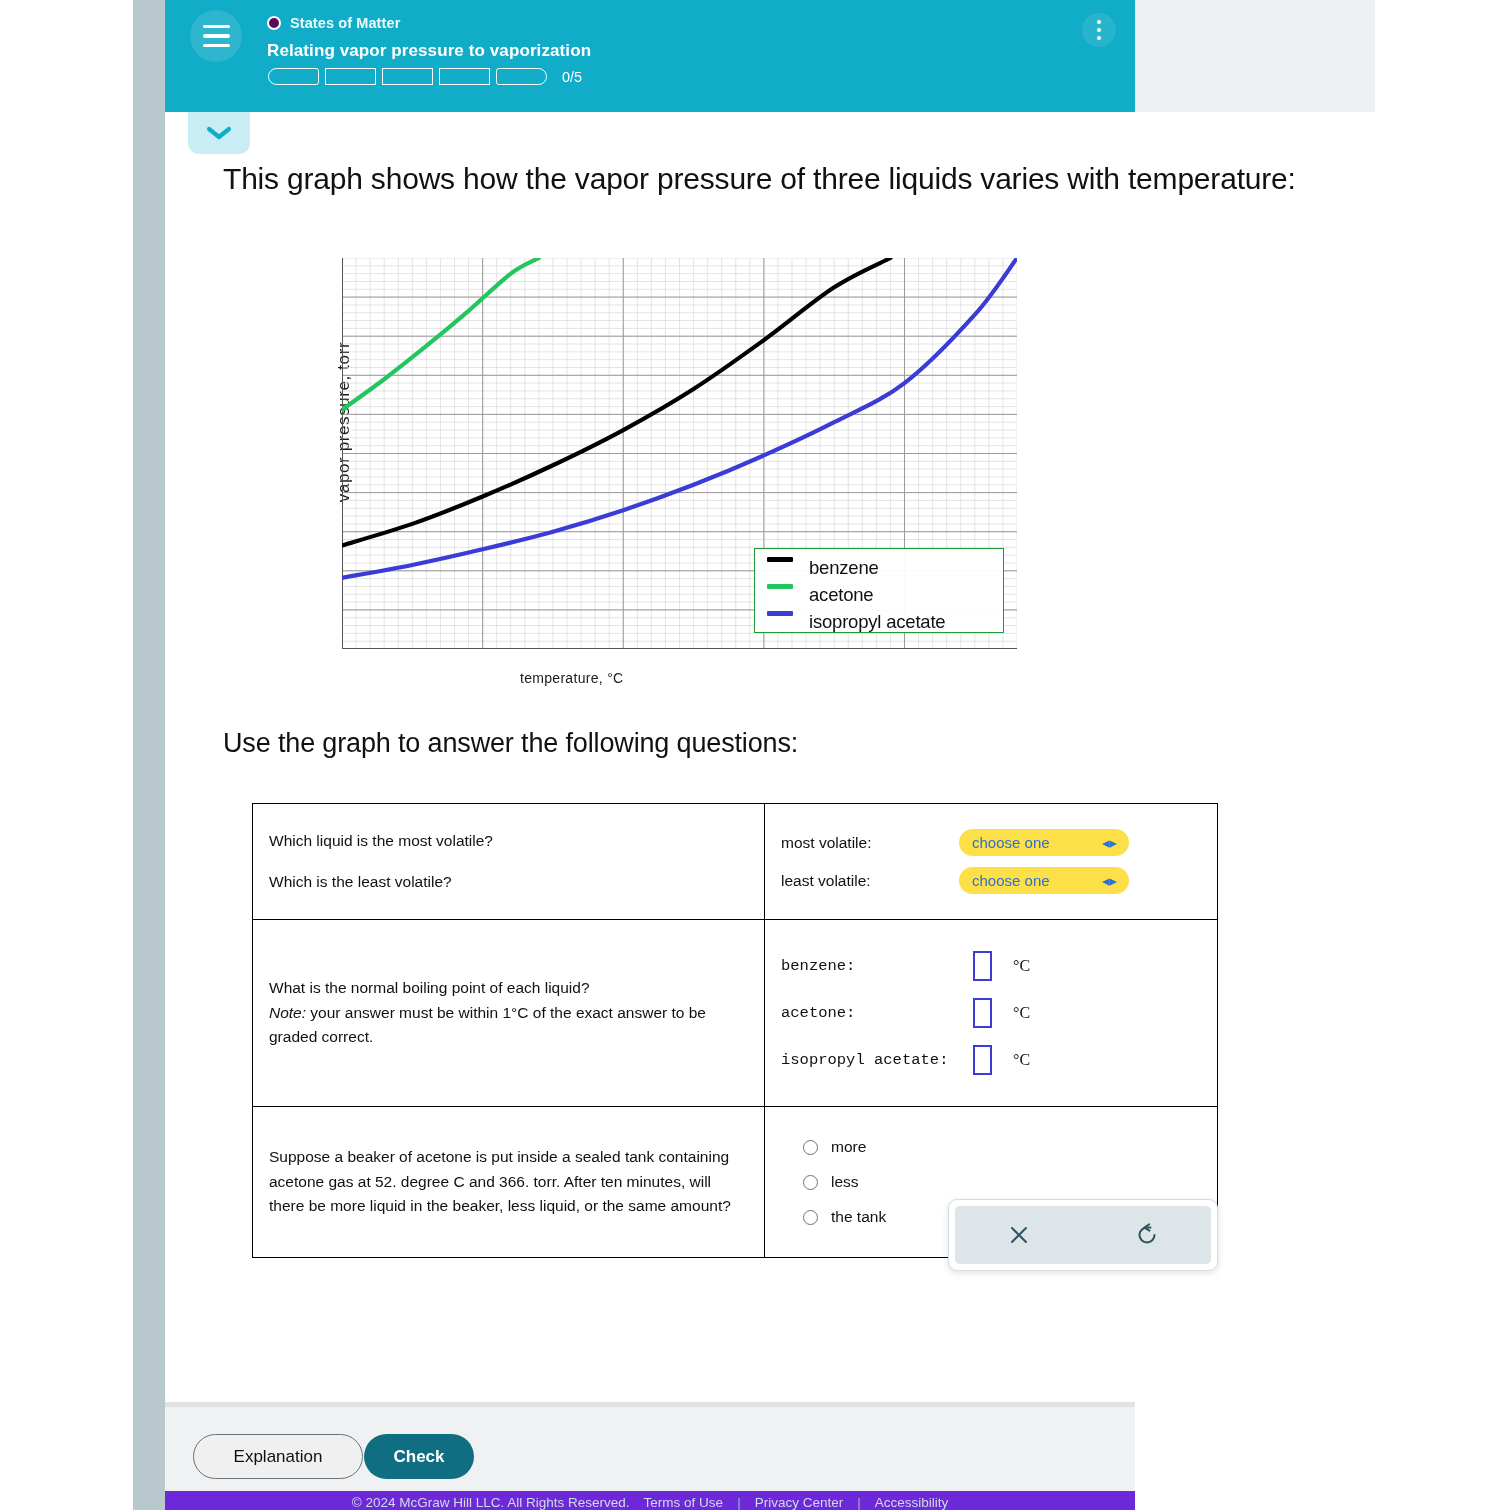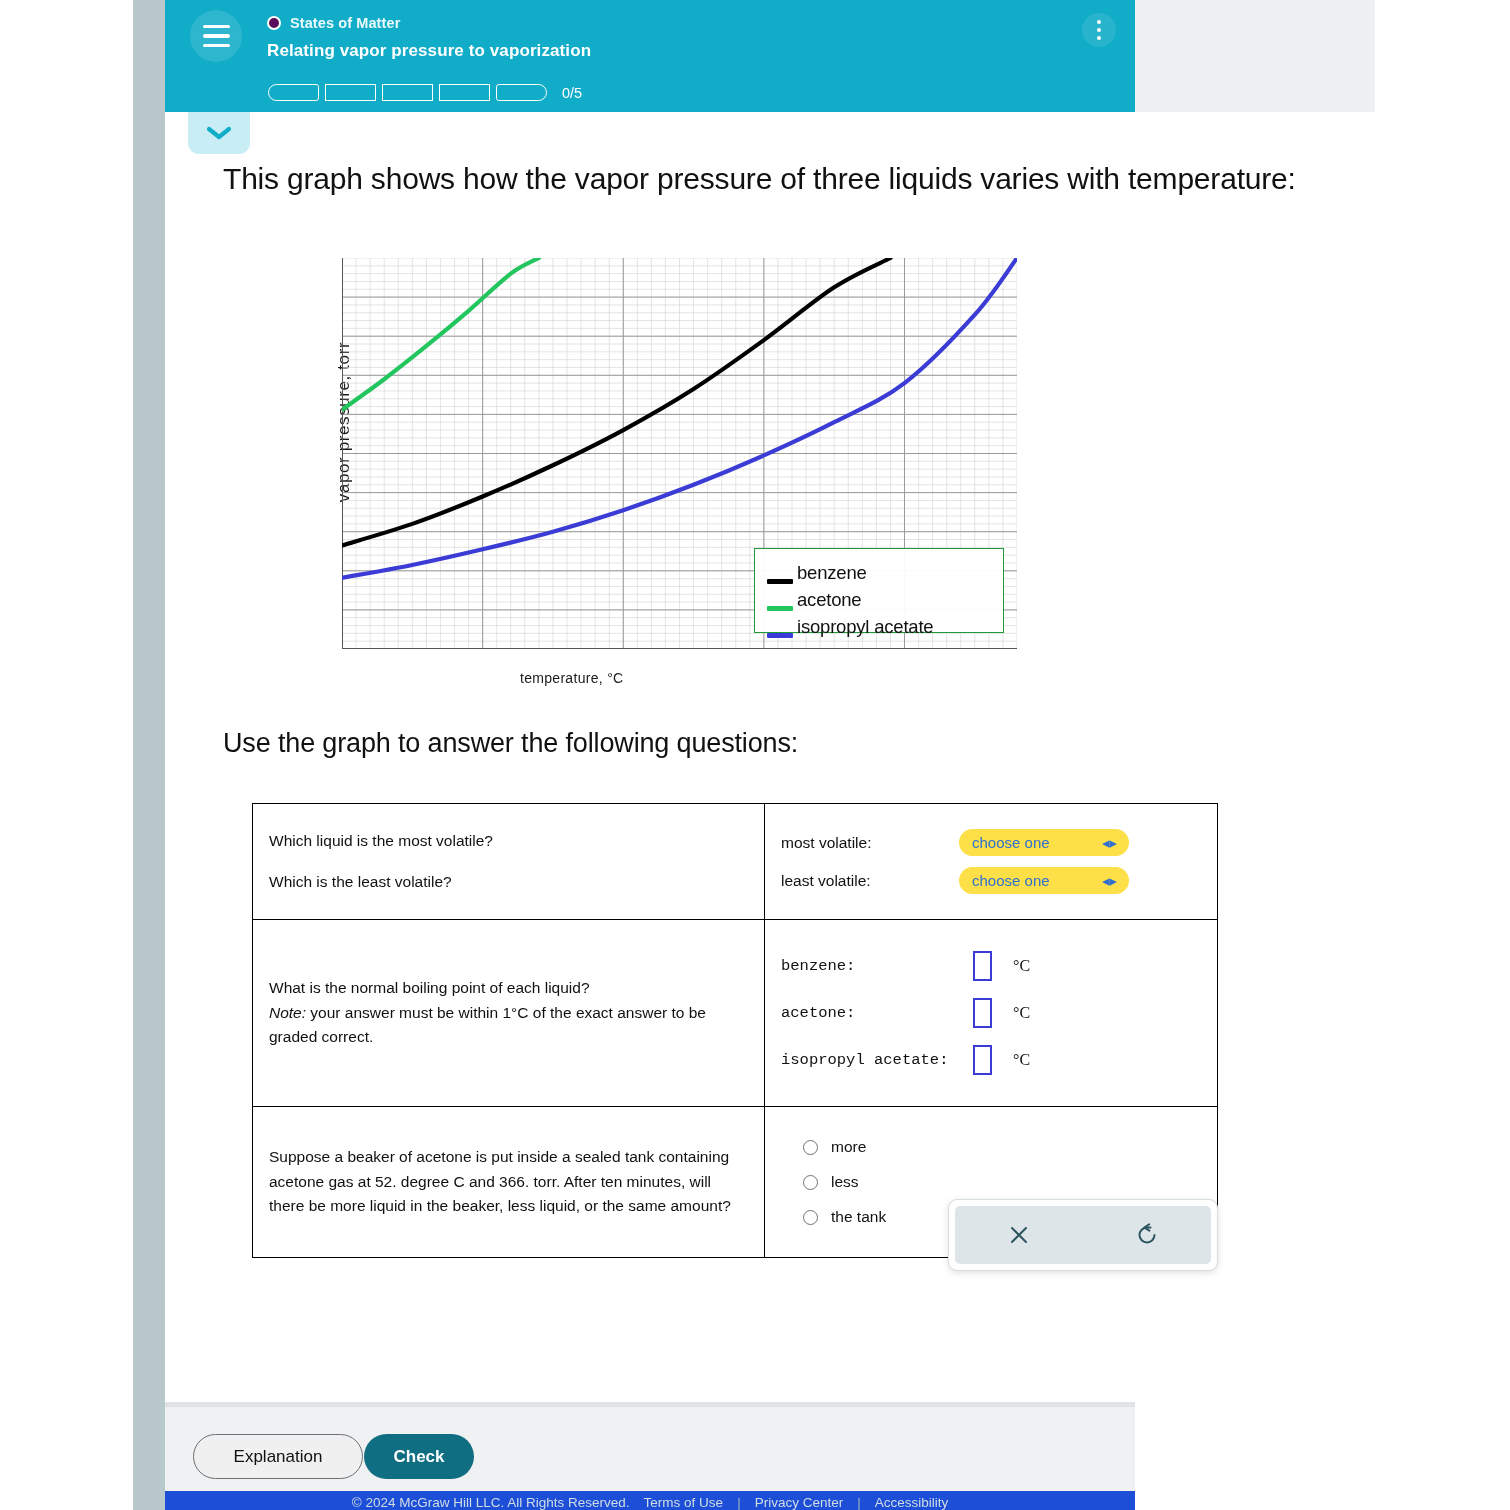--- a/index.html
+++ b/index.html
@@ -40,21 +40,21 @@
   #hamburger-btn span { display:block; width:27px; height:3.5px; background:#fff; border-radius:2px; }
 
   #topic-row { position:absolute; left:102px; top:15px; display:flex; align-items:center; gap:9px; }
   #topic-dot { width:14px; height:14px; border-radius:50%; background:#5B0B5B; border:2px solid #ffffff; }
   #topic-label { color:#eafafc; font-size:14.5px; font-weight:600; letter-spacing:.1px; }
   #assignment-title {
     position:absolute; left:102px; top:41px;
     color:#ffffff; font-size:17px; font-weight:700; letter-spacing:.1px;
   }
 
-  #progress-row { position:absolute; left:103px; top:84px; display:flex; align-items:center; gap:6px; }
+  #progress-row { position:absolute; left:103px; top:68px; display:flex; align-items:center; gap:6px; }
   .seg { width:51px; height:17px; border:1.6px solid #ffffff; background:transparent; }
   .seg.first { border-radius:9px 3px 3px 9px; }
   .seg.last  { border-radius:3px 9px 9px 3px; }
   #progress-count { color:#ffffff; font-size:14.5px; margin-left:9px; font-weight:500; }
 
   #kebab-btn {
     position:absolute; right:19px; top:13px; width:34px; height:34px; border-radius:50%;
     background:rgba(255,255,255,0.10);
     display:flex; flex-direction:column; align-items:center; justify-content:center; gap:3.5px;
     cursor:pointer;
@@ -89,21 +89,21 @@
   #xlabel {
     position:absolute; left:250px; top:418px;
     font-size:14px; color:#1a1a1a; letter-spacing:.3px; white-space:nowrap;
   }
   #plotwrap { position:absolute; left:72px; top:6px; width:675px; height:391px; }
   #legend-box {
     position:absolute; left:484px; top:296px; width:250px; height:85px;
     border:1.6px solid #1f9a36; background:rgba(255,255,255,.95);
     padding:8px 0 0 12px;
   }
-  .legend-row { display:flex; align-items:flex-end; gap:4px; height:27px; }
+  .legend-row { display:flex; align-items:flex-start; gap:16px; height:27px; }
   .legend-swatch { width:26px; height:5px; border-radius:1px; display:block; }
   .legend-text { font-size:18.5px; color:#111; letter-spacing:-.2px; }
 
   
   #qtable {
     position:absolute; left:252px; top:803px; width:966px;
     border:1.6px solid #000; border-collapse:collapse; background:#fff;
   }
   #qtable td { border:1.6px solid #000; vertical-align:middle; }
   td.qcell { width:512px; padding:18px 16px 18px 16px; font-size:15.5px; color:#111; line-height:1.58; }
@@ -157,21 +157,21 @@
   }
   #btn-check {
     position:absolute; left:364px; top:1434px; width:110px; height:45px;
     border-radius:23px; background:#0f6e82; border:none;
     display:flex; align-items:center; justify-content:center; cursor:pointer;
     font-size:17px; color:#ffffff; font-weight:700;
   }
 
   #legal-bar {
     position:absolute; left:165px; top:1491px; width:970px; height:19px;
-    background:#1d4ed8; overflow:hidden;
+    background:#6d28d9; overflow:hidden;
   }
   #legal-inner {
     position:absolute; left:0; top:4px; width:970px;
     display:flex; align-items:center; justify-content:center; gap:14px;
     color:#cfdde2; font-size:13.5px; white-space:nowrap;
   }
   .legal-sep { color:#9ab3bb; }
 </style>
 </head>
 <body>

